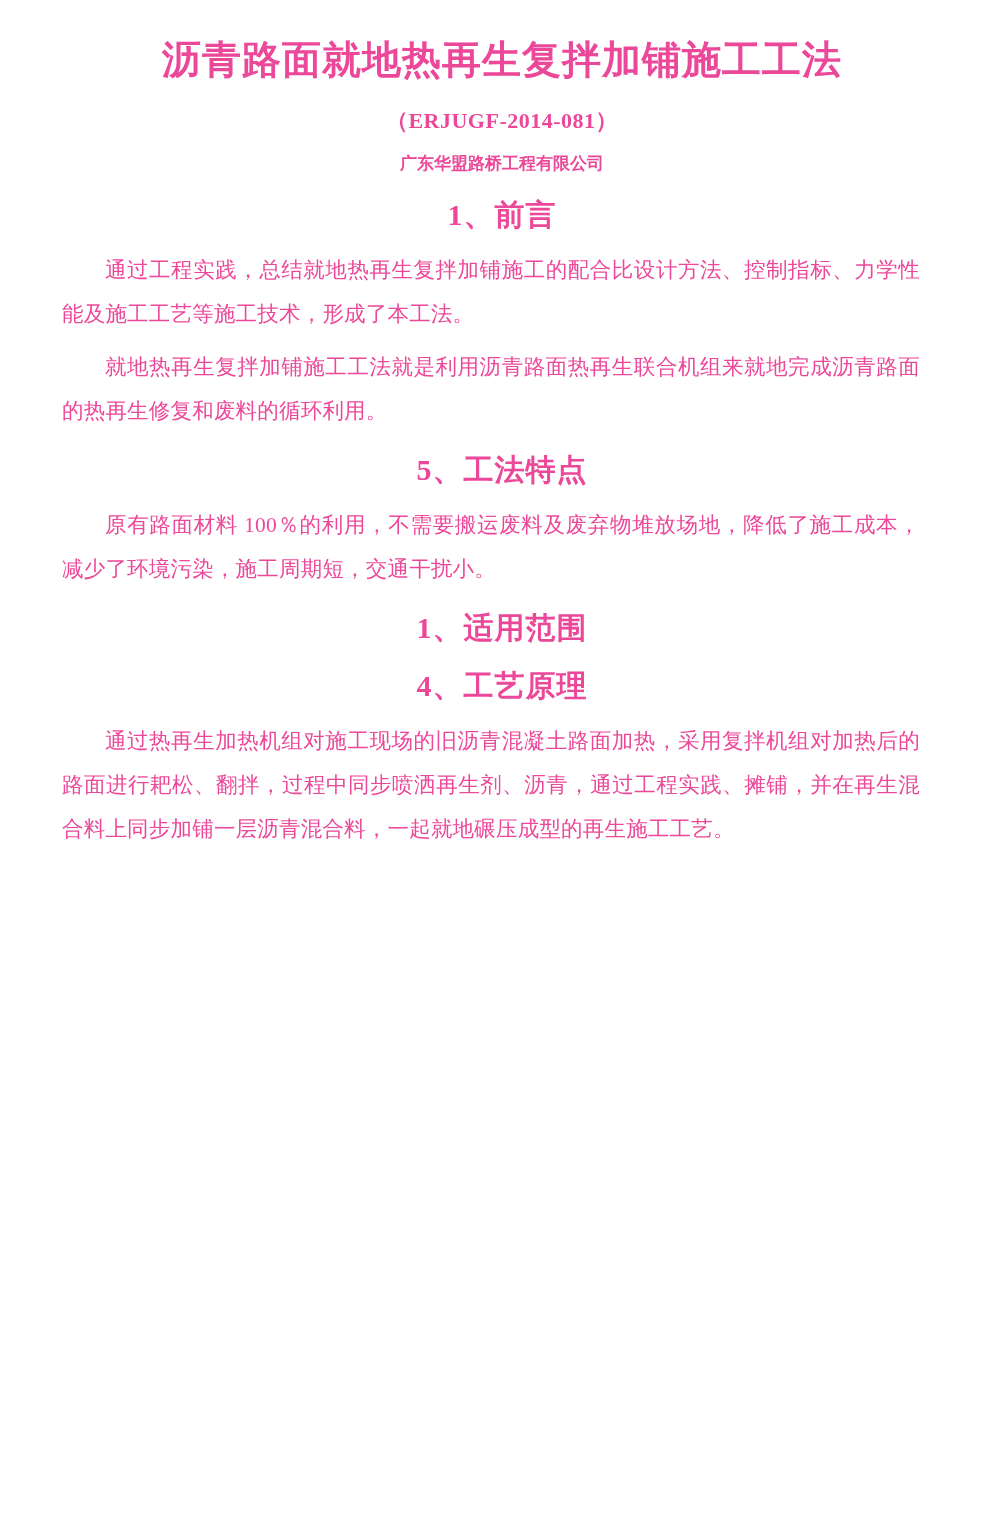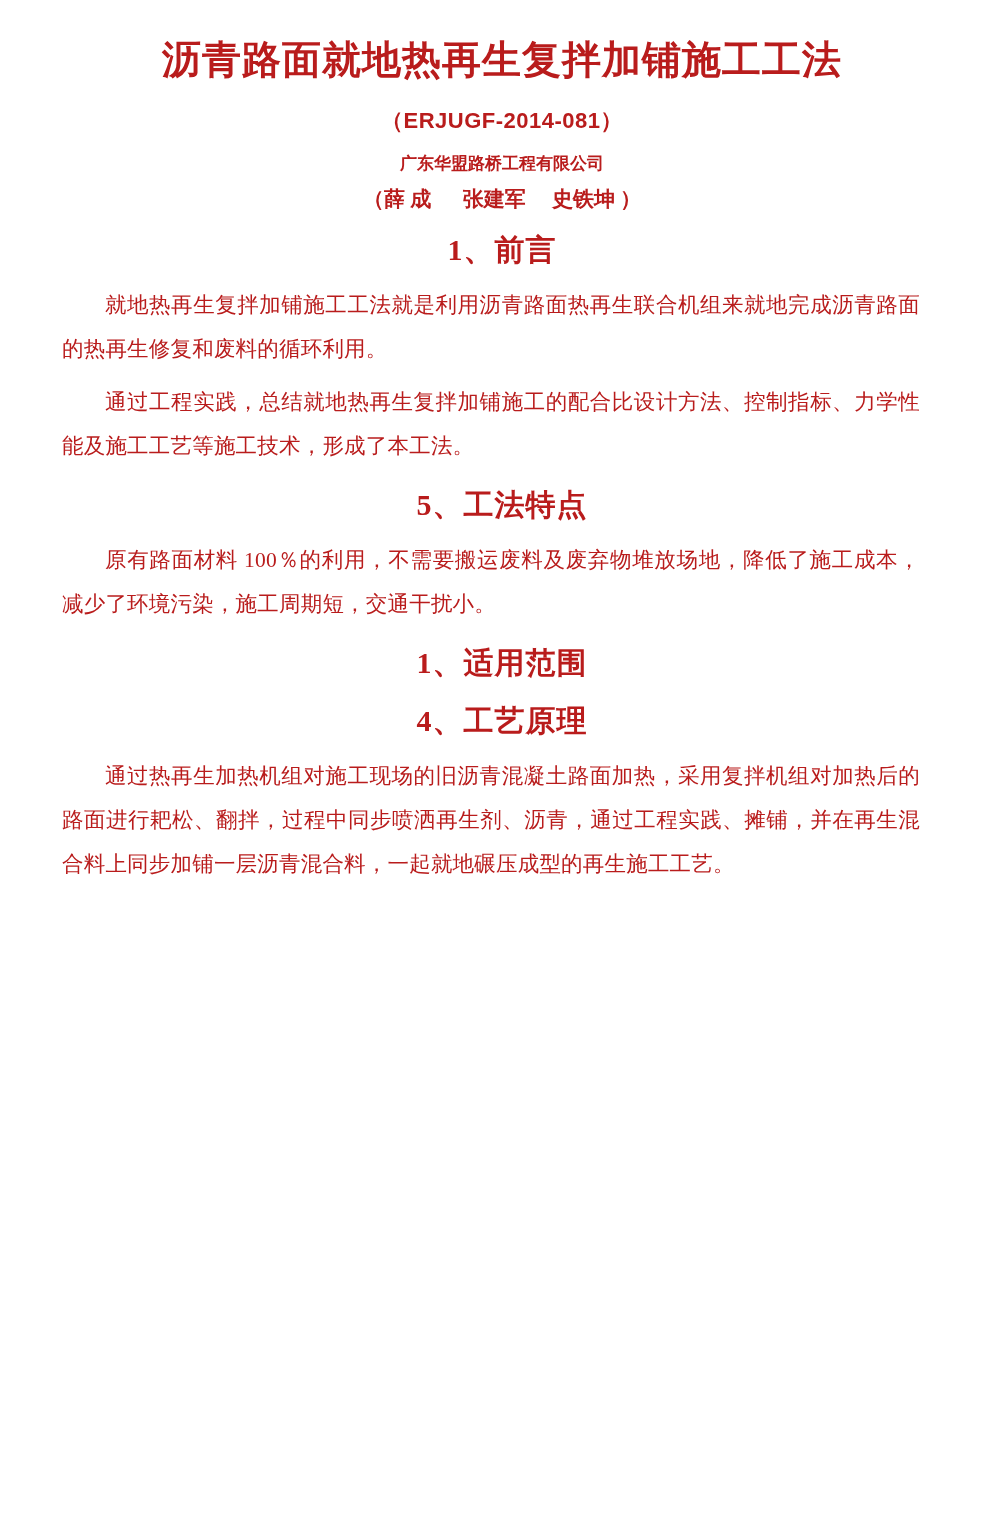--- a/index.html
+++ b/index.html
@@ -5,40 +5,40 @@
   html, body {
     margin: 0;
     padding: 0;
     background: #ffffff;
   }
   .page {
     position: relative;
     width: 1004px;
     height: 1518px;
     background: #ffffff;
-    color: #b91c1c;
+    color: #ec4899;
     font-family: "Liberation Serif", "DejaVu Serif", serif;
     overflow: hidden;
     box-sizing: border-box;
   }
   .doc-title {
     margin: 36px 30px 0 30px;
     text-align: center;
     font-size: 39px;
     line-height: 48px;
     font-weight: bold;
     letter-spacing: 1px;
   }
   .doc-number {
     margin: 22px 0 0 0;
     text-align: center;
     font-size: 22px;
     line-height: 30px;
     font-weight: bold;
-    font-family: Liberation Sans, sans-serif;
+    font-family: Liberation Serif, serif;
     letter-spacing: 0.5px;
   }
   .company {
     margin: 14px 0 0 0;
     text-align: center;
     font-size: 17px;
     line-height: 28px;
     font-weight: bold;
   }
   .authors {
@@ -74,25 +74,24 @@
 <body>
 
 <div class="page">
 
   <h1 class="doc-title">沥青路面就地热再生复拌加铺施工工法</h1>
 
   <p class="doc-number">（ERJUGF-2014-081）</p>
 
   <p class="company">广东华盟路桥工程有限公司</p>
 
-  <p class="authors">（薛 成      张建军     史铁坤 ）</p>
 
   <h2 class="section-heading">1、前言</h2>
+  <p class="para">通过工程实践，总结就地热再生复拌加铺施工的配合比设计方法、控制指标、力学性能及施工工艺等施工技术，形成了本工法。</p>
   <p class="para">就地热再生复拌加铺施工工法就是利用沥青路面热再生联合机组来就地完成沥青路面的热再生修复和废料的循环利用。</p>
-  <p class="para">通过工程实践，总结就地热再生复拌加铺施工的配合比设计方法、控制指标、力学性能及施工工艺等施工技术，形成了本工法。</p>
 
   <h2 class="section-heading">5、工法特点</h2>
   <p class="para">原有路面材料 100％的利用，不需要搬运废料及废弃物堆放场地，降低了施工成本，减少了环境污染，施工周期短，交通干扰小。</p>
 
   <h2 class="section-heading">1、适用范围</h2>
 
   <h2 class="section-heading">4、工艺原理</h2>
   <p class="para">通过热再生加热机组对施工现场的旧沥青混凝土路面加热，采用复拌机组对加热后的路面进行耙松、翻拌，过程中同步喷洒再生剂、沥青，通过工程实践、摊铺，并在再生混合料上同步加铺一层沥青混合料，一起就地碾压成型的再生施工工艺。</p>
 
 

